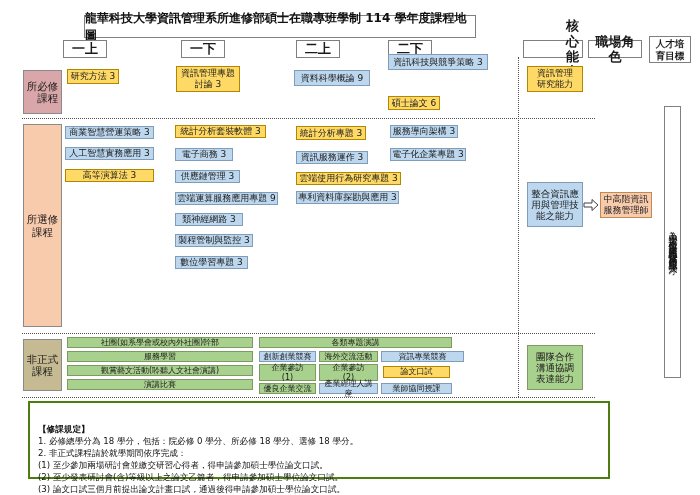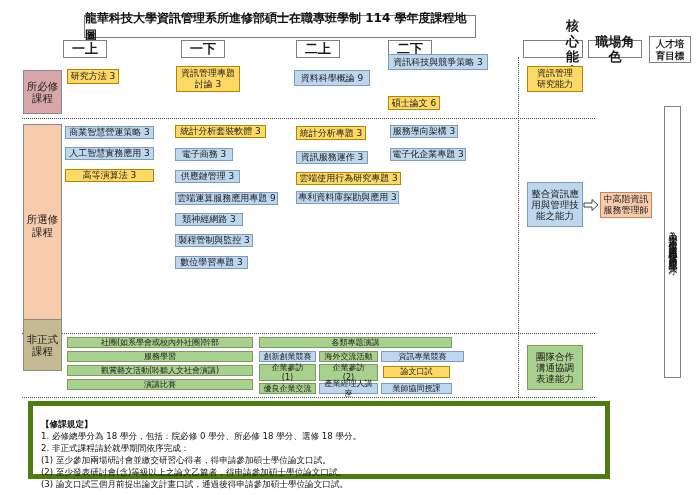--- a/index.html
+++ b/index.html
@@ -36,22 +36,22 @@
   }
   .hdivider{border-top:1px dotted #4d4d4d;height:0;}
   .vdivider{border-left:1px dotted #4d4d4d;width:0;}
   .vgoal{
     border:1px solid #808080;background:#fff;
     writing-mode:vertical-lr;text-orientation:upright;
     font-size:9px;letter-spacing:1.5px;
     display:flex;align-items:center;justify-content:center;text-align:center;
   }
   .rules{
-    border:5px solid #4d7c0f;background:#fff;
-    font-size:8.6px;line-height:1.4;padding:12px 8px;
+    border:2px solid #4d7c0f;background:#fff;
+    font-size:8.6px;line-height:1.4;padding:20px 8px;
   }
   .rules div{white-space:nowrap;}
   .arrowwrap{display:flex;align-items:center;justify-content:center;}
 </style>
 </head>
 <body>
 
 <div id="map">
 
   <div class="abs titlebox" style="left:68px;top:15px;width:392px;height:23px;">龍華科技大學資訊管理系所進修部碩士在職專班學制 114 學年度課程地圖</div>
@@ -64,25 +64,25 @@
   <div class="box whitebox" style="left:523px;top:40px;width:60px;height:18px;padding-left:40px;">核心能力</div>
   <div class="box whitebox" style="left:588px;top:40px;width:54px;height:18px;">職場角色</div>
   <div class="box whitebox" style="left:649px;top:36px;width:42px;height:27px;font-size:9.5px;">人才培
 育目標</div>
 
   <div class="abs hdivider" style="left:22px;top:118px;width:573px;"></div>
   <div class="abs hdivider" style="left:22px;top:333px;width:573px;"></div>
   <div class="abs hdivider" style="left:22px;top:397px;width:573px;"></div>
   <div class="abs vdivider" style="left:518px;top:57px;height:340px;"></div>
 
-  <div class="box rowlabel pink" style="left:23px;top:70px;width:39px;height:44px;">所必修
+  <div class="box rowlabel pink" style="left:23px;top:70px;width:39px;height:44px;text-align:right;">所必修
 課程</div>
   <div class="box rowlabel peach" style="left:23px;top:124px;width:39px;height:203px;">所選修
 課程</div>
-  <div class="box rowlabel tan" style="left:23px;top:319px;width:39px;height:52px;">非正式
+  <div class="box rowlabel tan" style="left:23px;top:339px;width:39px;height:52px;">非正式
 課程</div>
 
   <div class="box yellow" style="left:67px;top:69px;width:52px;height:15px;">研究方法 3</div>
   <div class="box yellow" style="left:176px;top:66px;width:64px;height:26px;">資訊管理專題
 討論 3</div>
   <div class="box blue" style="left:294px;top:70px;width:76px;height:16px;">資料科學概論 9</div>
   <div class="box blue" style="left:388px;top:54px;width:100px;height:16px;">資訊科技與競爭策略 3</div>
   <div class="box yellow" style="left:388px;top:96px;width:52px;height:14px;">碩士論文 6</div>
   <div class="box yellow" style="left:527px;top:66px;width:56px;height:26px;">資訊管理
 研究能力</div>

